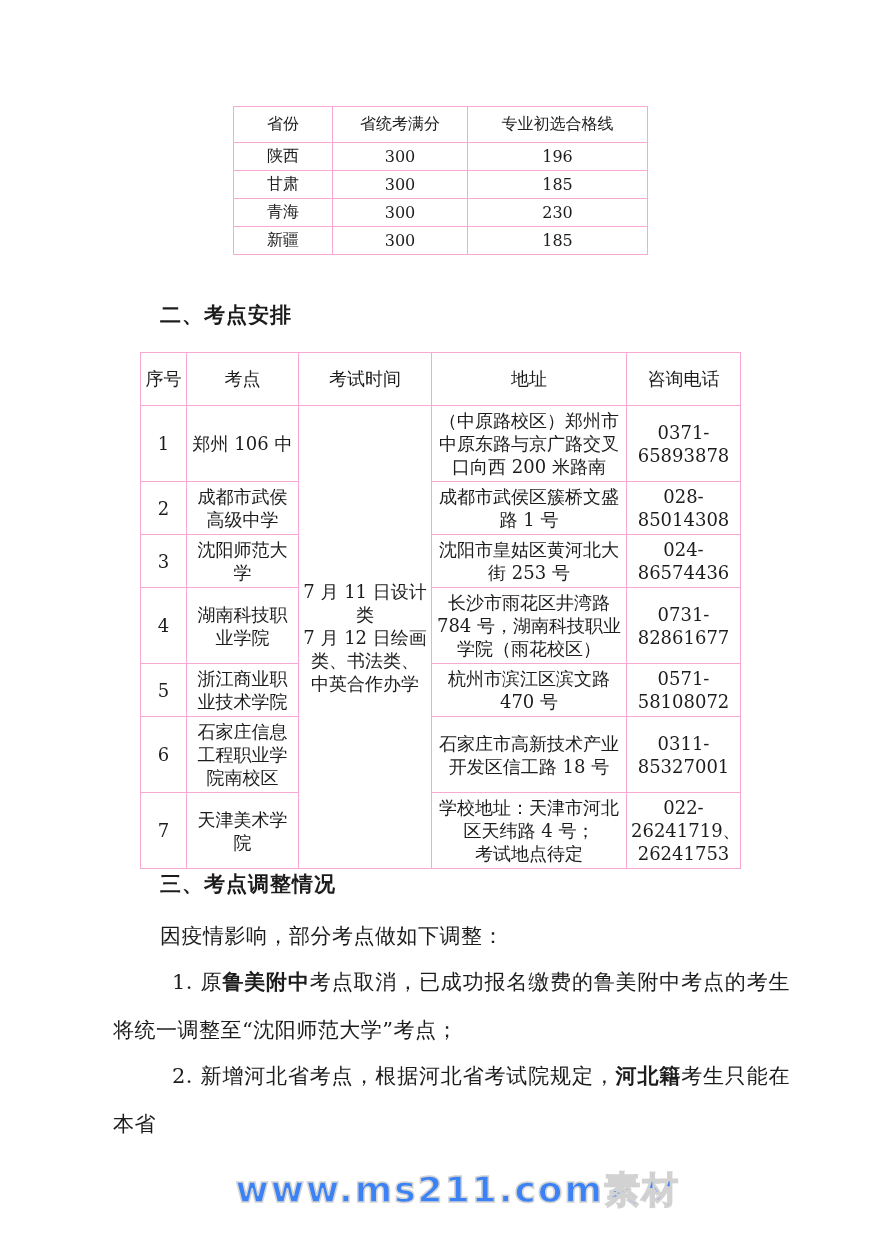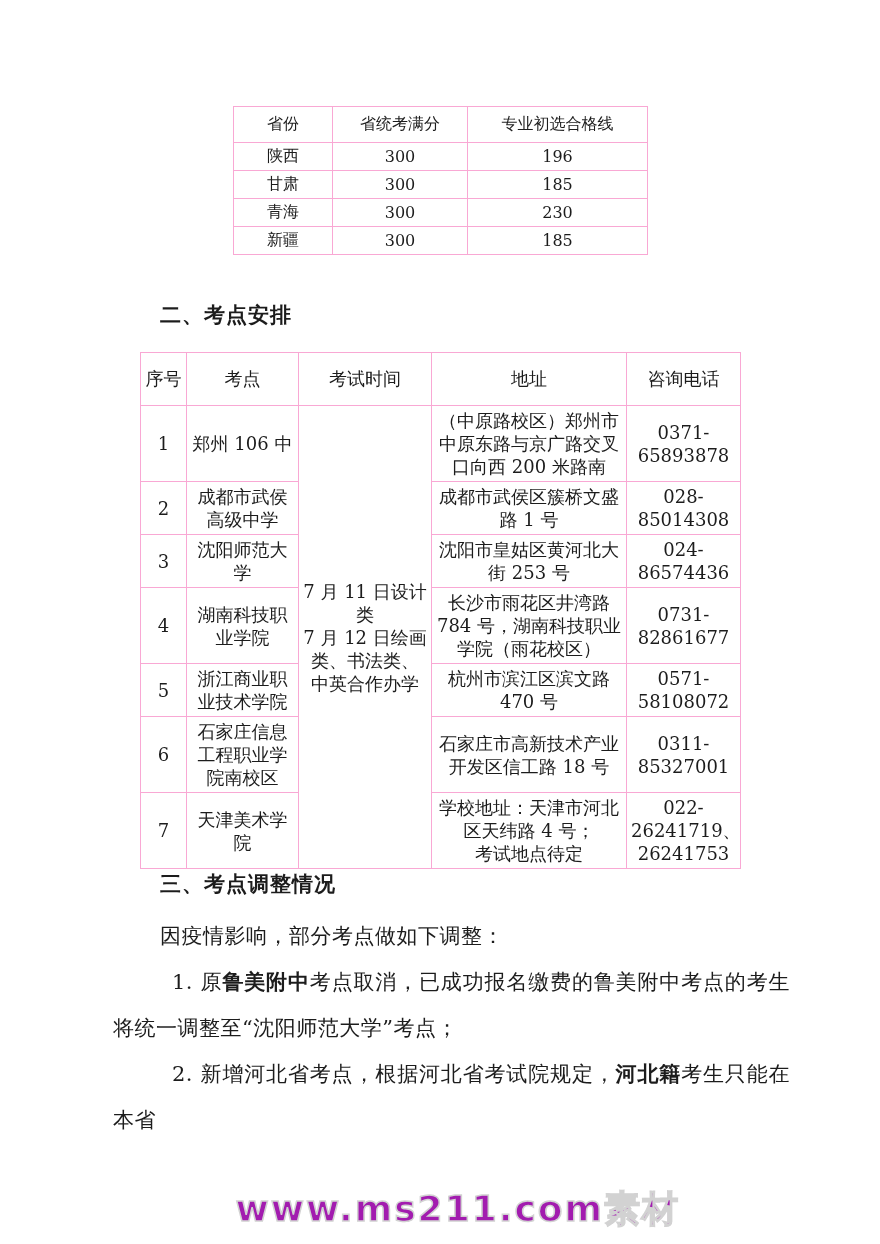--- a/index.html
+++ b/index.html
@@ -28,27 +28,27 @@
   .t2 td { padding:3px 4px; line-height:23px; }
   .pre { white-space:pre-line; }
 
   
   .body-p {
     margin:14px 0 0 113px; width:677px; font-size:21px; line-height:46px;
     letter-spacing:0.5px; text-align:justify;
   }
   .intro { text-indent:47px; }
   .item  { text-indent:59px; margin-top:0; }
-  .item b { font-weight:bold; }
+  .item b { font-weight:bold;font-family:Liberation Mono, monospace; }
 
   .watermark {
     position:absolute; left:50%; top:1166px; transform:translateX(-46%);
     font-family:"DejaVu Sans","Liberation Sans",sans-serif;
     font-size:36px; font-weight:bold; white-space:nowrap; letter-spacing:2px;
-    color:#a21caf; -webkit-text-stroke:1.5px #d2d2d2; text-shadow:0 0 1px #d8d8d8;margin-top:19px;
+    color:#3b82f6; -webkit-text-stroke:1.5px #d2d2d2; text-shadow:0 0 1px #d8d8d8;
   }
 </style>
 </head>
 <body>
 
 <div class="page">
 
   <table class="t1">
     <colgroup>
         <col style="width:99px">

